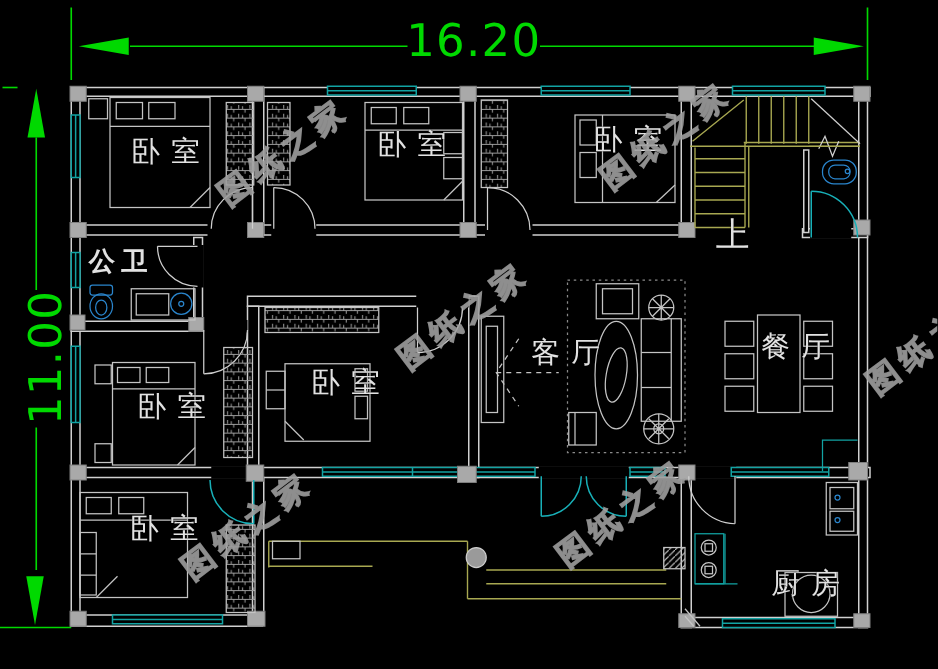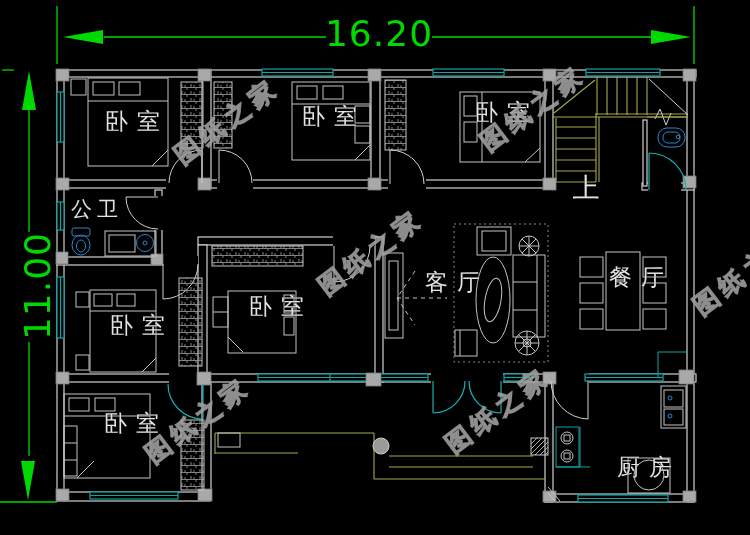--- a/index.html
+++ b/index.html
@@ -346,21 +346,21 @@
     </g>
   </g>
 </svg>
 
 <div class="dim" style="left:379px;top:33px;">16.20</div>
 <div class="dim vert" style="left:37px;top:286px;">11.00</div>
 
 <div class="lbl" style="left:137px;top:121px;">卧室</div>
 <div class="lbl" style="left:334px;top:116px;">卧室</div>
 <div class="lbl" style="left:507px;top:112px;">卧室</div>
-<div class="lbl small" style="left:97px;top:209px;">公卫</div>
+<div class="lbl small" style="left:97px;top:209px;font-weight:bold;">公卫</div>
 <div class="lbl" style="left:142px;top:325px;">卧室</div>
 <div class="lbl" style="left:281px;top:306px;">卧室</div>
 <div class="lbl" style="left:457px;top:282px;">客厅</div>
 <div class="lbl" style="left:641px;top:277px;">餐厅</div>
 <div class="lbl" style="left:136px;top:423px;">卧室</div>
 <div class="lbl" style="left:649px;top:419px;margin-top:48px;">厨房</div>
 <div class="lbl up" style="left:586px;top:188px;">上</div>
 
 <div class="wm" style="left:227px;top:121px;">图纸之家</div>
 <div class="wm" style="left:533px;top:108px;">图纸之家</div>

